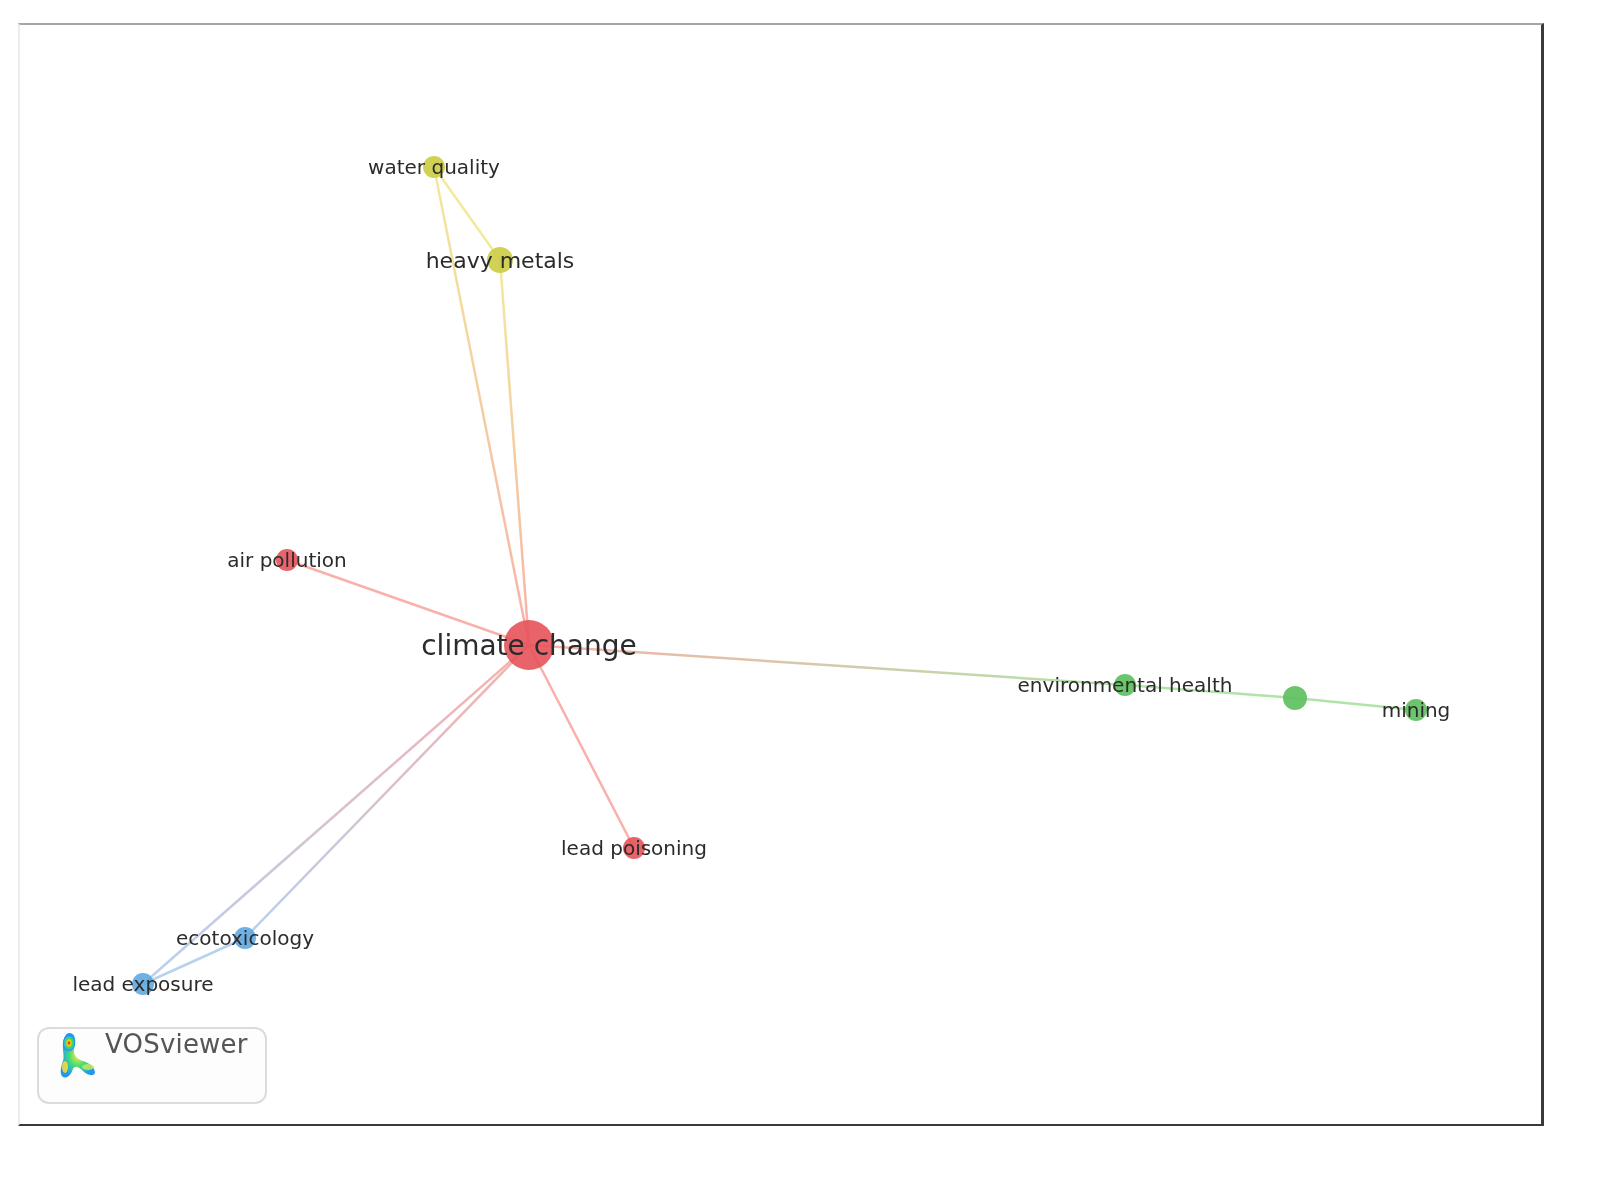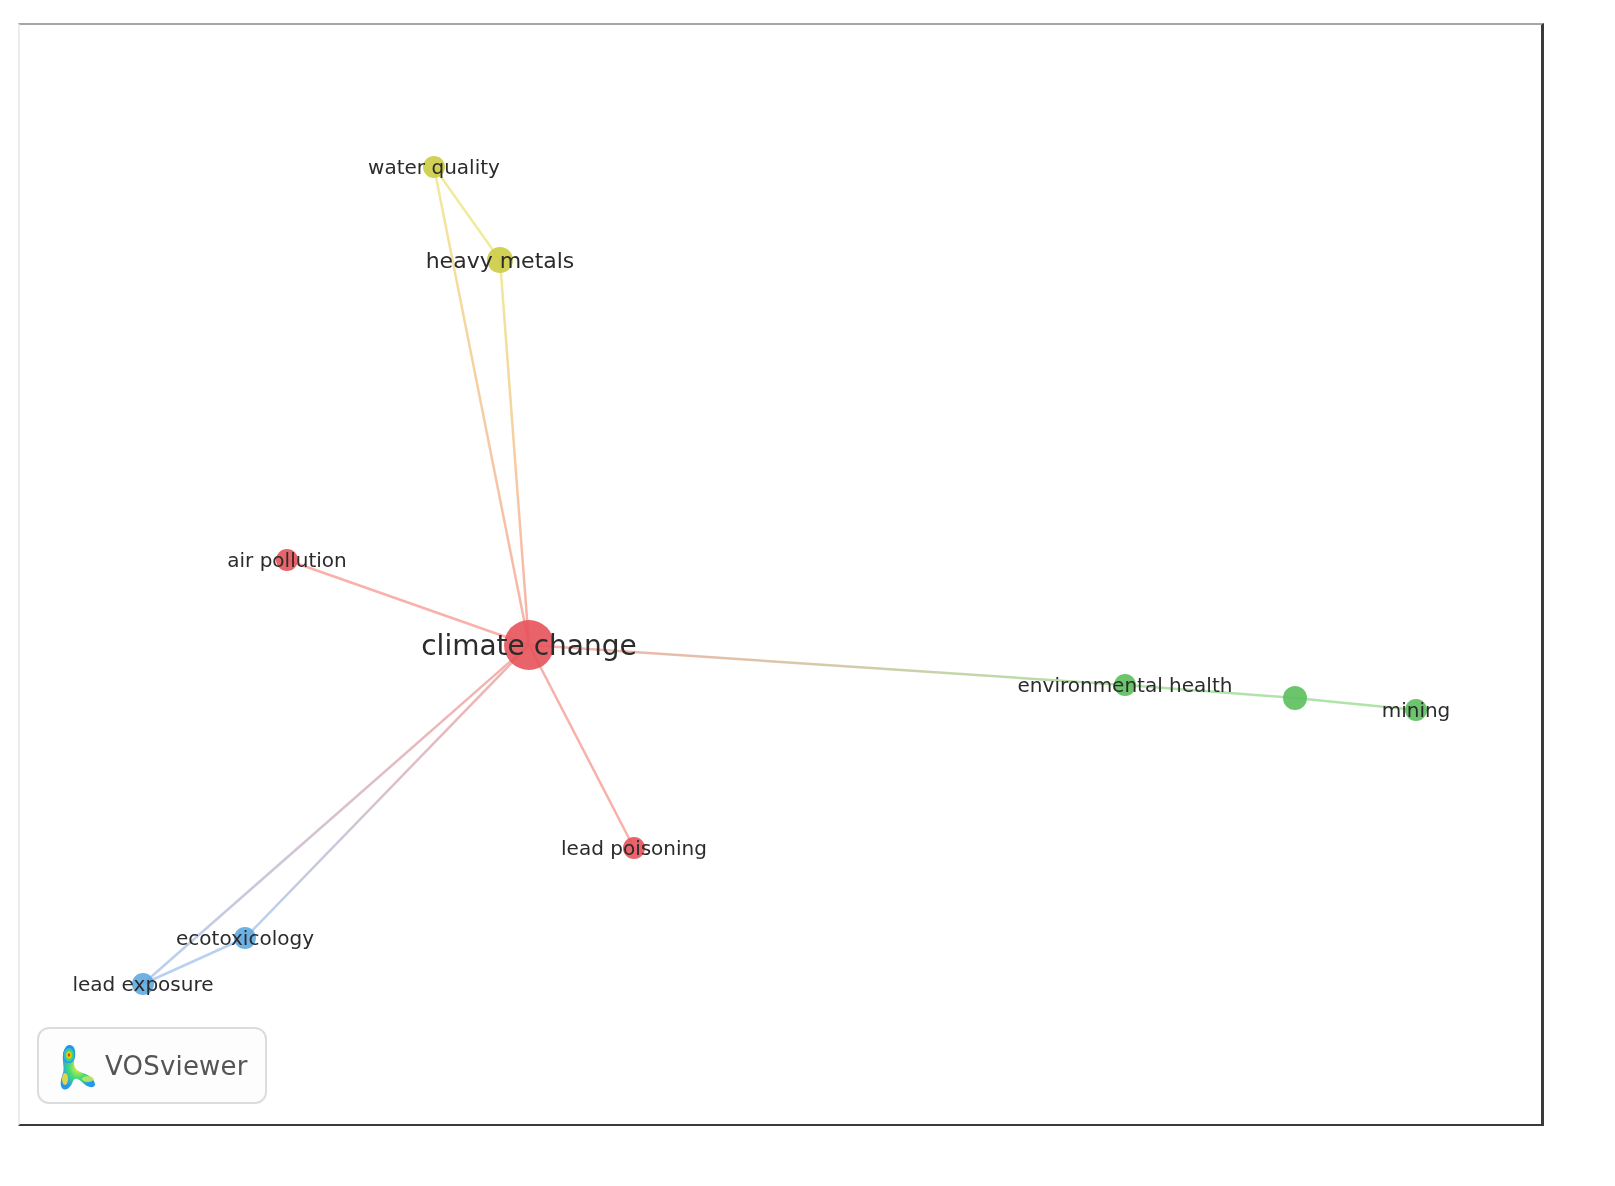--- a/index.html
+++ b/index.html
@@ -8,21 +8,21 @@
       position: absolute; left: 18px; top: 23px; width: 1526px; height: 1103px;
       border-top: 2px solid #a6a6a6; border-left: 2px solid #ececec;
       border-right: 3px solid #3a3a3a; border-bottom: 2px solid #3a3a3a;
       box-sizing: border-box; background: #ffffff;
     }
     #network { position: absolute; left: 0; top: 0; width: 1615px; height: 1186px; }
     .node-label { font-family: "DejaVu Sans", sans-serif; fill: #2b2b2b; }
     #logo-box {
       position: absolute; left: 37px; top: 1027px; width: 230px; height: 77px;
       border: 2px solid #dcdcdc; border-radius: 12px; background: #fdfdfd; box-sizing: border-box;
-      display: flex; align-items: center;
+      display: flex; 
     }
     #logo-icon { width: 46px; height: 50px; margin-left: 16px; }
     #logo-text { font-family: "DejaVu Sans", sans-serif; font-size: 26px; color: #555555; margin-left: 4px; letter-spacing: 0.2px; }
   </style>
 </head>
 <body>
 
 <div id="frame"></div>
 
 <svg id="network" xmlns="http://www.w3.org/2000/svg" width="1615" height="1186">

